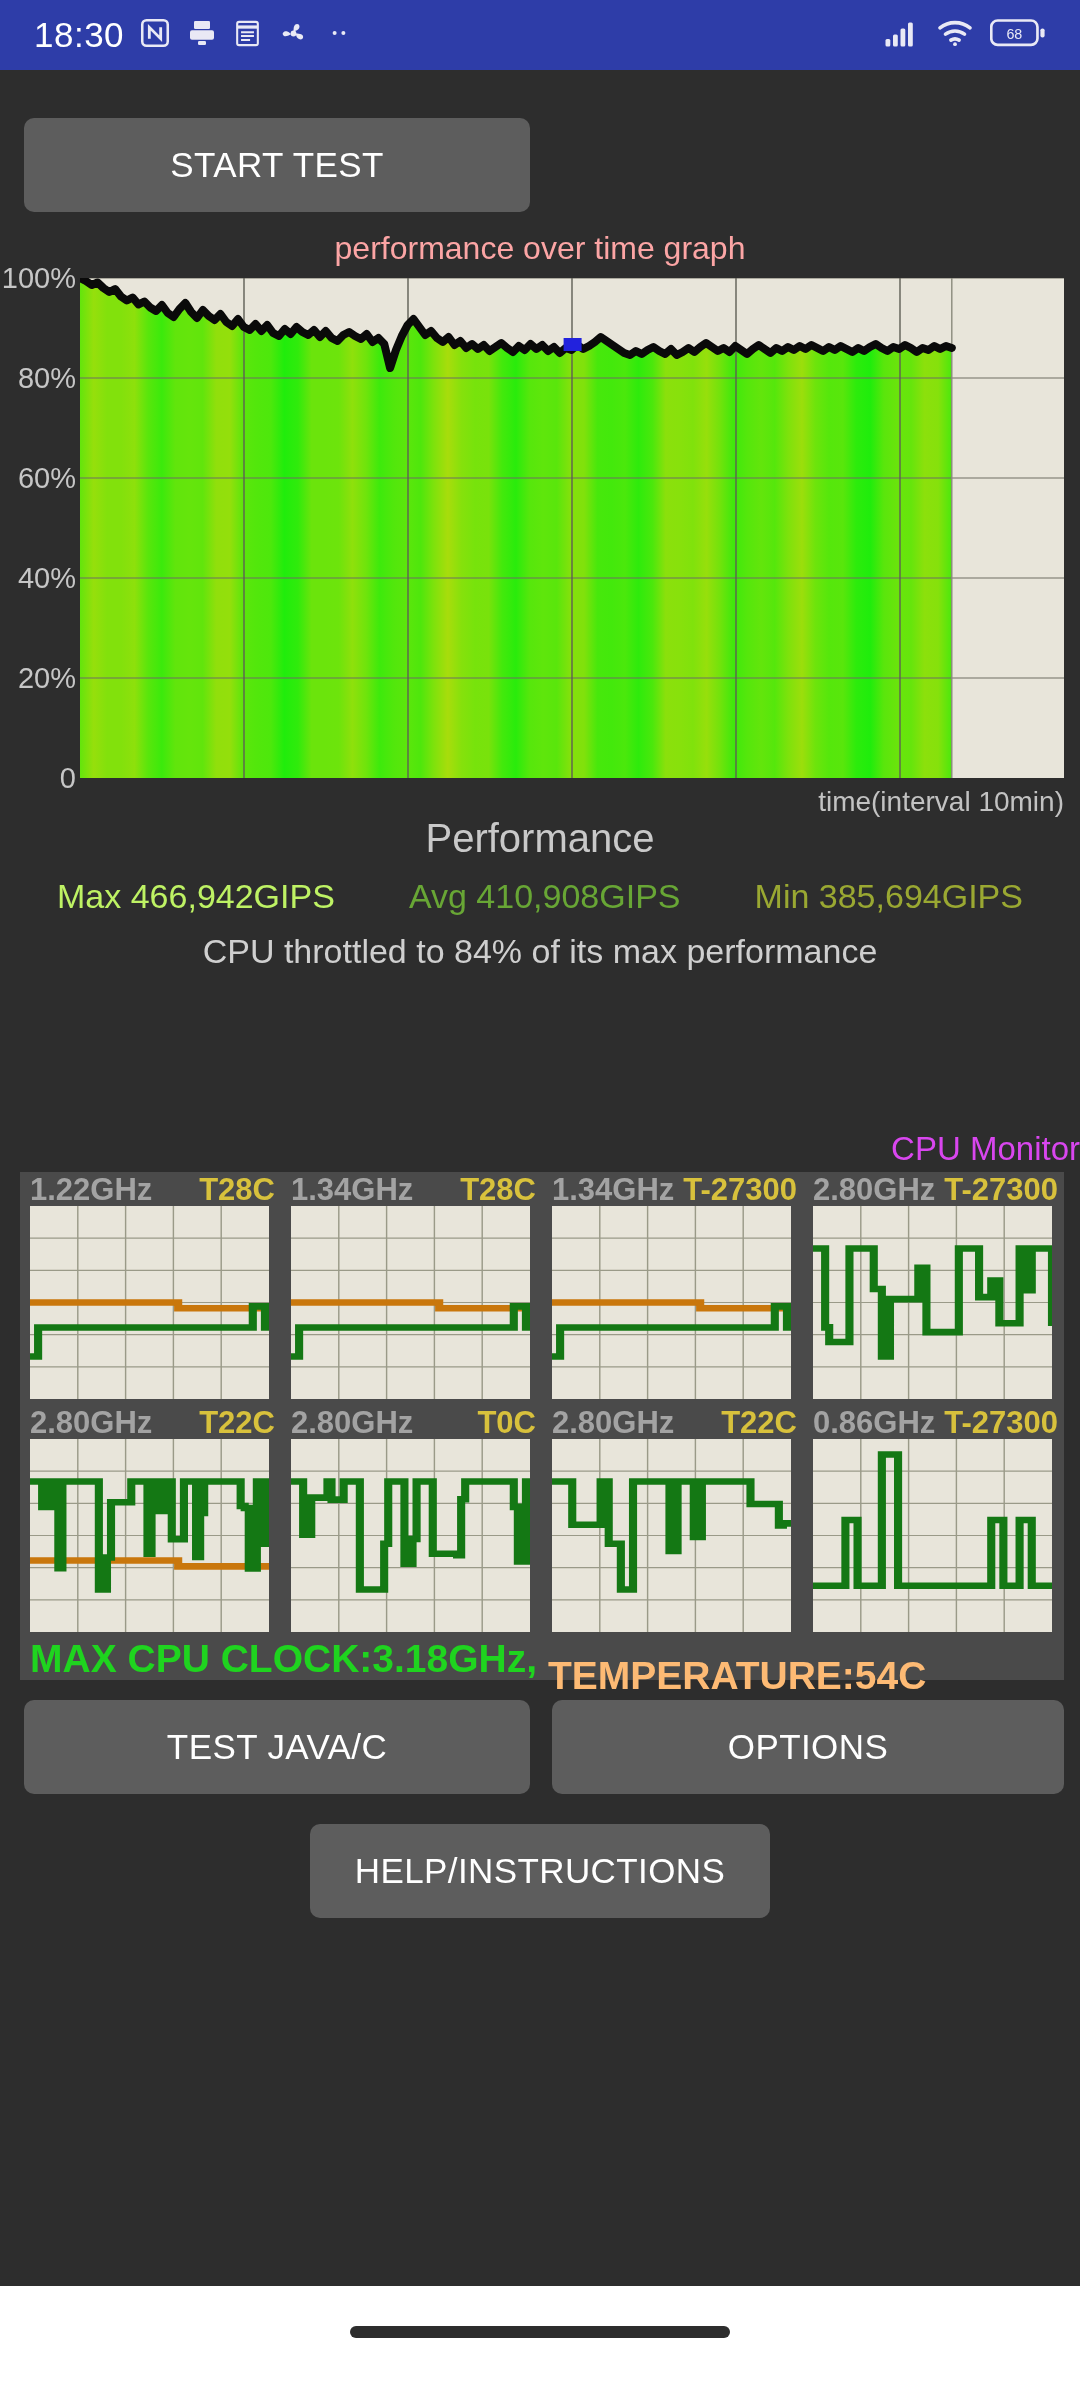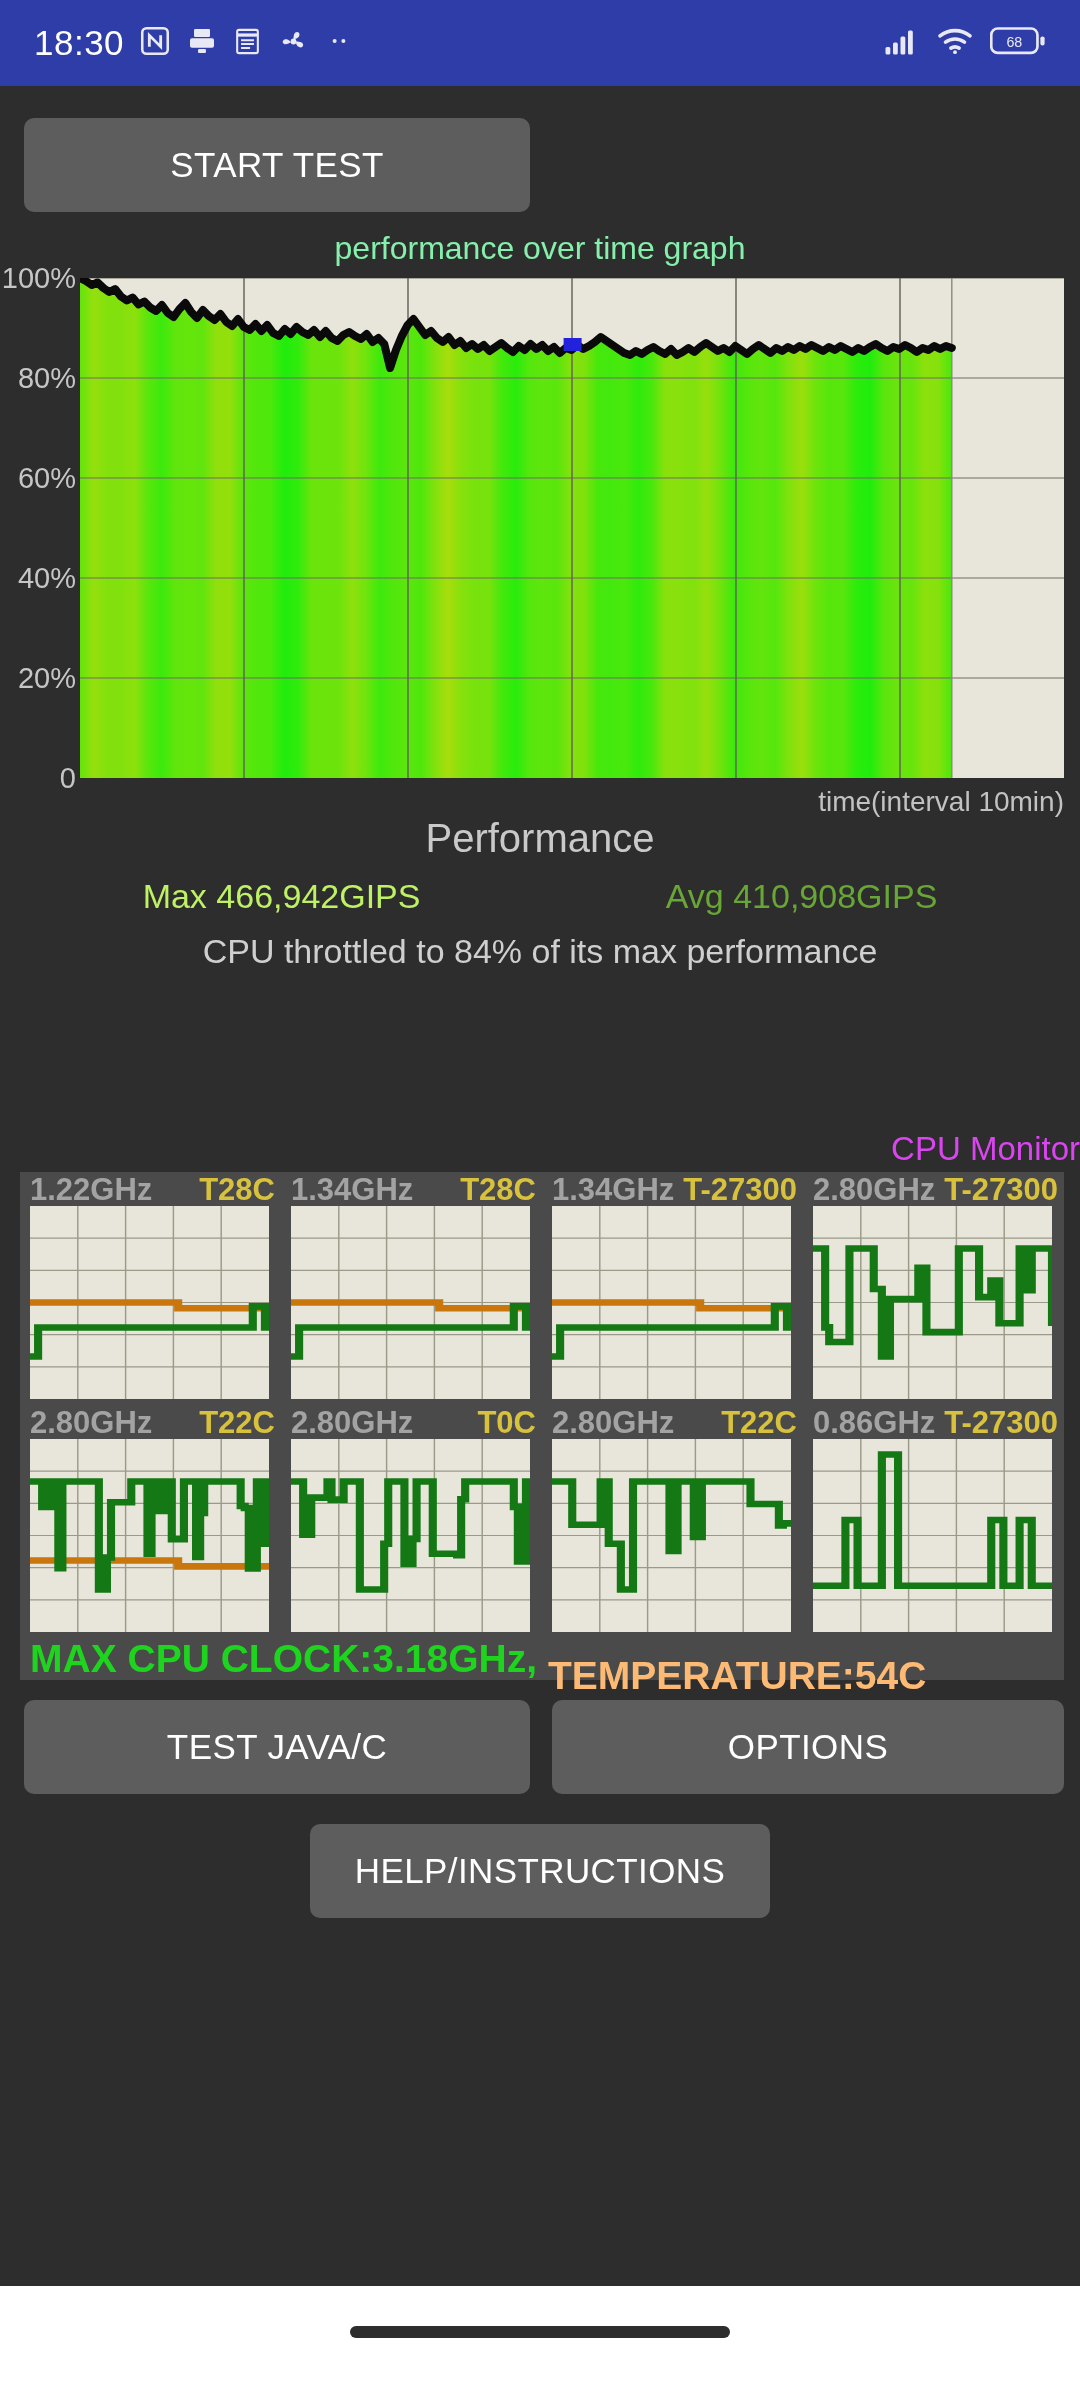--- a/index.html
+++ b/index.html
@@ -7,21 +7,21 @@
   body {
     font-family:"Liberation Sans", sans-serif;
     -webkit-font-smoothing:antialiased;
     overflow:hidden;
   }
 
   #phone { position:relative; width:1080px; height:2400px; background:#2d2d2d; overflow:hidden; }
 
   
   #statusbar {
-    position:absolute; top:0; left:0; width:1080px; height:86px;
+    position:absolute; top:0; left:0; width:1080px; height:70px;
     background:#2e3da8;
     display:flex; align-items:center; justify-content:space-between;
     padding:12px 34px;
   }
   .sb-left { display:flex; align-items:center; gap:14px; }
   .sb-right { display:flex; align-items:center; gap:16px; }
   .sb-clock { color:#fff; font-size:35px; letter-spacing:.5px; font-weight:400; }
   .sb-ico { display:block; color:#e9e9f5; }
 
   
@@ -37,21 +37,21 @@
   #timer {
     position:absolute; left:560px; top:0; width:500px; height:94px;
     display:flex; align-items:center; justify-content:center;
     color:#b8b8b8; font-size:40px; letter-spacing:1px;
   }
 
   
   #chart-wrap { position:absolute; top:230px; left:0; width:1080px; height:570px; }
   #chart-title {
     position:absolute; top:0; left:0; width:1080px; text-align:center;
-    color:#86efac; font-size:32px;
+    color:#fca5a5; font-size:32px;
   }
   #plot {
     position:absolute; left:80px; top:48px; width:984px; height:500px;
     background:#e8e5da;
   }
   #plot svg { display:block; width:984px; height:500px; }
   .ytick-box { position:absolute; left:0; width:76px; text-align:right;
     color:#c6c6c6; font-size:29px; transform:translateY(-50%); }
   #xaxis-label {
     position:absolute; right:16px; top:556px; color:#c2c2c2; font-size:28px;
@@ -286,20 +286,21 @@
     </div>
 
     <div id="xaxis-label">time(interval 10min)</div>
   </div>
 
   <div id="perf">
     <div id="perf-title">Performance</div>
     <div id="perf-stats">
       <span style="color: #bef264;">Max 466,942GIPS</span>
       <span style="color: rgb(104, 166, 53);">Avg 410,908GIPS</span>
+      <span style="color: rgb(154, 168, 50);">Min 385,694GIPS</span>
     </div>
     <div id="throttle">CPU throttled to 84% of its max performance</div>
   </div>
 
   <div id="cpumon-title">CPU Monitor</div>
   <div id="cpumon">
     <div id="core-grid">
         <div class="core">
           <div class="core-hdr">
             <span class="core-ghz">1.22GHz</span>

